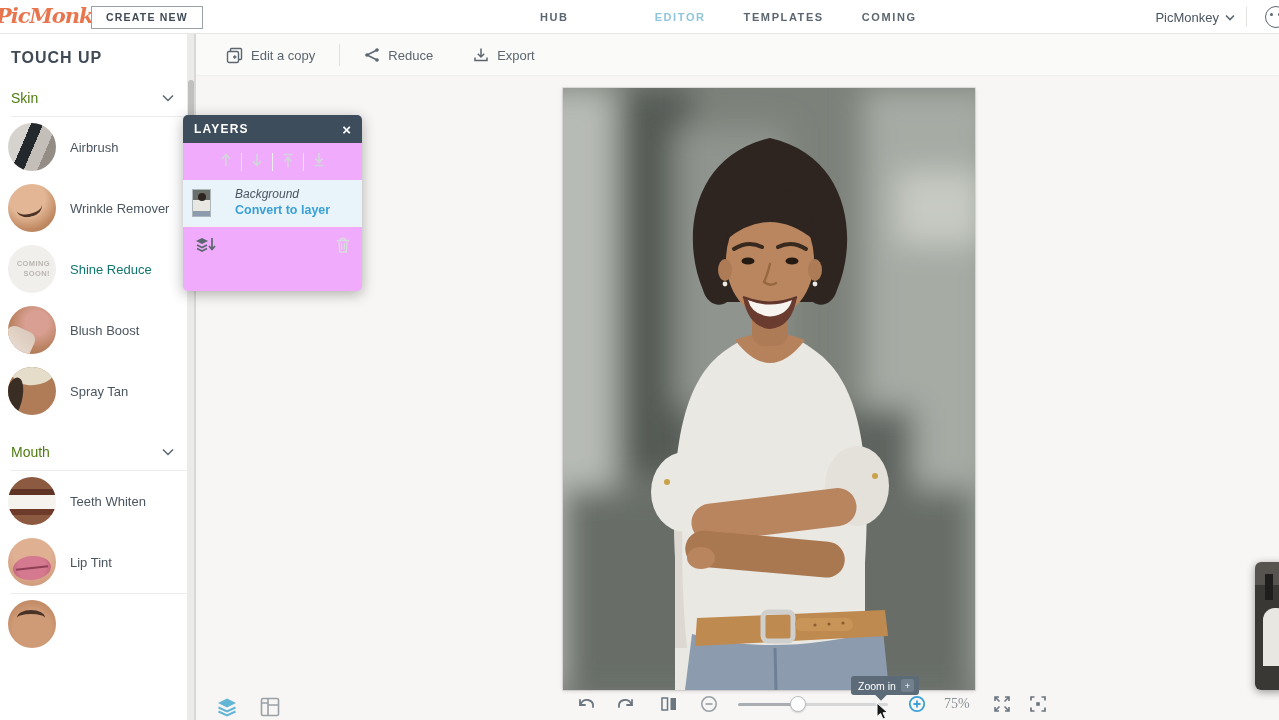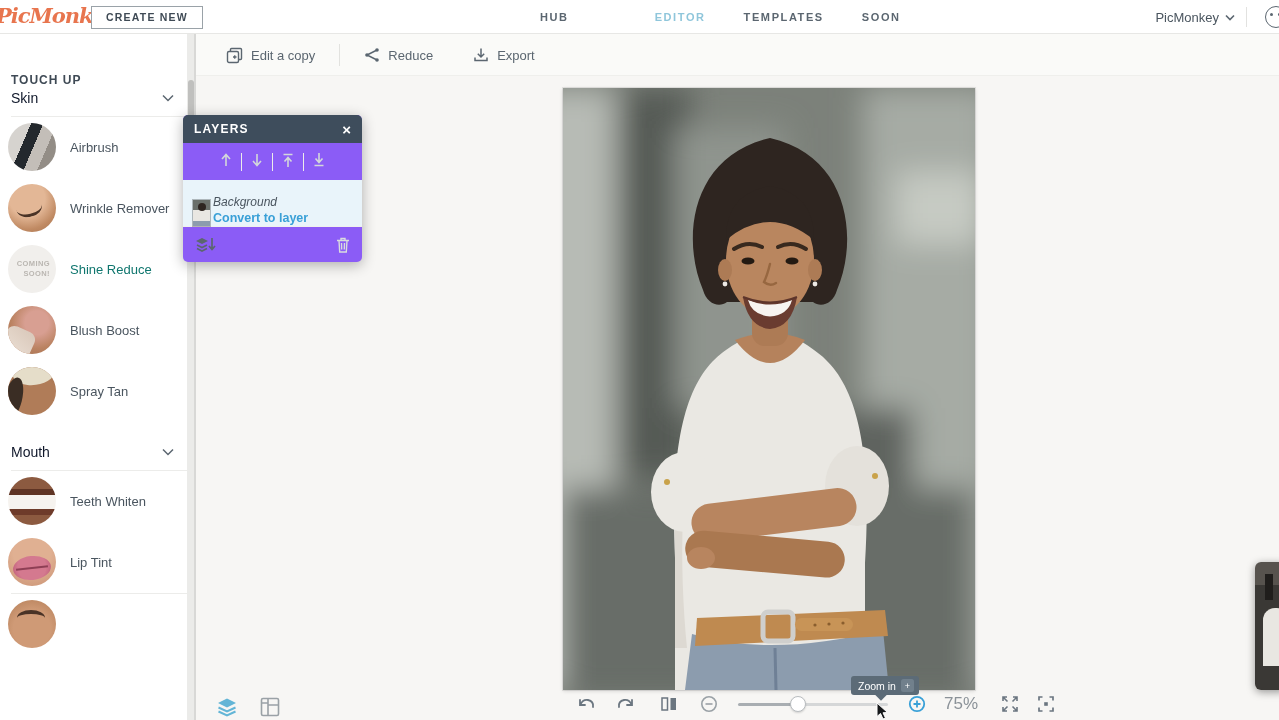--- a/index.html
+++ b/index.html
@@ -32,26 +32,26 @@
     background:#fafaf8; border-bottom:1px solid #efefec; z-index:5; }
   .doc-left { position:absolute; left:14px; top:0; height:42px; display:flex; align-items:center; gap:8px; }
   .doc-btn { display:flex; align-items:center; gap:8px; font-size:13px; color:#5b6670;
     cursor:pointer; padding:0 16px; height:42px; }
   .doc-sep { width:1px; height:22px; background:#e2e2df; }
   .icon-svg { display:block; }
 
   
   .sidebar { position:absolute; left:0; top:34px; width:196px; height:686px; background:#fff;
     overflow:hidden; z-index:10; }
-  .sidebar-title { position:absolute; left:11px; top:15px; font-size:12px; font-weight:bold;
-    letter-spacing:1px; color:#3f4a55;margin-top:24px; }
+  .sidebar-title { position:absolute; left:11px; top:15px; font-size:16px; font-weight:bold;
+    letter-spacing:1px; color:#3f4a55; }
   .panel-scroll { position:absolute; left:0; top:42px; width:188px; height:644px; }
   .section-head { display:flex; justify-content:space-between; align-items:center;
     padding:14px 14px 10px 11px; cursor:pointer; }
-  .section-label { font-size:14px; color:#0f172a; }
+  .section-label { font-size:14px; color:#4d7c0f; }
   .section-rule { height:1px; background:#ececea; margin:0 0 0 11px; }
   .tool-item { display:flex; align-items:center; gap:14px; padding:6px 0 7px 8px; cursor:pointer; }
   .thumb { width:48px; height:48px; border-radius:50%; flex:0 0 48px; position:relative; overflow:hidden; }
   .tool-label { font-size:13px; color:#4a555f; }
   .tool-item.disabled .tool-label { color:#0f766e; }
   .coming-badge { width:48px; height:48px; border-radius:50%; background:#f1efec; display:flex;
     align-items:center; justify-content:center; text-align:right; font-size:7.5px; font-weight:bold;
     letter-spacing:.4px; color:#bab6b1; line-height:1.35; padding:6px; }
   
   .thumb-airbrush { background:linear-gradient(113deg,#d6d3cf 0 34%,#23282d 34% 52%,#c3beb8 52% 72%,#938d86 72%); }
@@ -82,50 +82,50 @@
   .scrollbar { position:absolute; left:187px; top:34px; width:7px; height:686px; background:#ebebe9; z-index:11; }
   .scroll-thumb { position:absolute; left:0.5px; top:46px; width:6px; height:180px; background:#c0c0be; border-radius:3px; }
   .sidebar-edge { position:absolute; left:194px; top:34px; width:2px; height:686px; background:#d8d8d6; z-index:11; }
 
   
   .canvas { position:absolute; left:196px; top:76px; width:1083px; height:644px; background:#f7f6f4; }
   .photo { position:absolute; left:367px; top:12px; width:412px; height:602px;
     box-shadow:0 0 0 1px rgba(0,0,0,.08), 0 1px 4px rgba(0,0,0,.15); background:#7c817a; cursor:default; }
 
   
-  .layers-panel { position:absolute; left:183px; top:115px; width:179px; height:147px; background:#8b5cf6;
+  .layers-panel { position:absolute; left:183px; top:115px; width:179px; height:176px; background:#f0abfc;
     border-radius:5px; box-shadow:0 3px 14px rgba(0,0,0,.3); z-index:20; overflow:hidden; }
   .layers-head { height:28px; background:#3e4d5c; color:#fff; display:flex; align-items:center;
     justify-content:space-between; padding:0 11px; cursor:move; }
   .layers-title { font-size:12px; font-weight:bold; letter-spacing:1.2px; }
   .layers-close { font-size:15px; font-weight:bold; color:#fff; cursor:pointer; line-height:1; }
   .layers-toolbar { height:37px; display:flex; align-items:center; justify-content:center; gap:0; }
   .arrow-btn { padding:0 9px; cursor:pointer; }
   .arrow-sep { width:1px; height:18px; background:#ececea; }
-  .layer-row { height:46px; background:#e9f4fa; display:flex; align-items:flex-end; gap:3px;
+  .layer-row { height:46px; background:#e9f4fa; display:flex; align-items:center; gap:25px;
     padding:0 10px; cursor:pointer; }
   .layer-thumb { width:17px; height:26px; background:linear-gradient(#6a6f6a 0 38%,#e9e7e2 38% 80%,#8c9cae 80%);
     box-shadow:0 0 0 1px rgba(0,0,0,.25); position:relative; }
   .layer-thumb::before { content:""; position:absolute; left:4.5px; top:3px; width:8px; height:8px;
     border-radius:50%; background:#2e2520; }
   .layer-name { font-size:12px; font-style:italic; color:#4a555f; line-height:1.25; }
   .layer-action { font-size:12.5px; font-weight:bold; color:#39a0d7; line-height:1.3; cursor:pointer; }
   .layers-footer { height:36px; border-top:1px solid #f0f0ee; display:flex; align-items:center;
     justify-content:space-between; padding:0 12px; }
 
   
   .bottom-left { position:absolute; left:216px; top:697px; display:flex; gap:22px; align-items:center; z-index:6; }
   .bottom-center { position:absolute; left:566px; top:694px; display:flex; align-items:center; z-index:6; }
   .ctl { cursor:pointer; display:flex; align-items:center; justify-content:center; }
   .slider { position:relative; width:150px; height:20px; margin:0 12px; cursor:pointer; }
   .slider-track-l { position:absolute; left:0; top:9px; width:40%; height:3px; background:#a9aeb2; border-radius:2px; }
   .slider-track-r { position:absolute; left:40%; top:9px; width:60%; height:3px; background:#d5d7d8; border-radius:2px; }
   .slider-handle { position:absolute; left:calc(40% - 8px); top:2px; width:16px; height:16px; background:#fff;
     border:1.5px solid #b9bdc0; border-radius:50%; box-shadow:0 1px 2px rgba(0,0,0,.15); cursor:grab; }
-  .zoom-pct { font-size:17px; color:#8b9298; margin:0 14px 0 10px; }
+  .zoom-pct { font-size:14px; color:#8b9298; margin:0 14px 0 10px;font-family:Liberation Serif, serif; }
   
   .tooltip { position:absolute; left:851px; top:676px; background:#5c6b77; color:#fff; font-size:10.5px;
     border-radius:3px; padding:3px 5px 3px 7px; display:flex; align-items:center; gap:5px; z-index:25; }
   .tooltip::after { content:""; position:absolute; left:26px; bottom:-4px; width:8px; height:8px;
     background:#5c6b77; transform:rotate(45deg); }
   .tooltip-key { background:#71808c; border-radius:2.5px; width:13px; height:13px; display:flex;
     align-items:center; justify-content:center; font-size:9px; }
   .cursor { position:absolute; left:876px; top:702px; z-index:40; pointer-events:none; }
 
   
@@ -140,21 +140,21 @@
 
 <div id="app">
 
   <div class="top-bar">
     <div class="logo">PicMonkey</div>
     <button class="create-new">CREATE NEW</button>
     <div class="main-nav">
       <div class="nav-item">HUB</div>
       <div class="nav-item active">EDITOR</div>
       <div class="nav-item">TEMPLATES</div>
-      <div class="nav-item">SOON</div>
+      <div class="nav-item">COMING</div>
     </div>
     <div class="account">
       <span class="account-label">PicMonkey</span>
       <svg class="icon-svg" width="10" height="7" viewBox="0 0 10 7">
           <polyline points="1,1.5 5,5.5 9,1.5" fill="none" stroke="#5b6670" stroke-width="1.6"></polyline>
         </svg>
     </div>
     <div class="top-divider"></div>
     <div class="avatar-circ"></div>
   </div>

